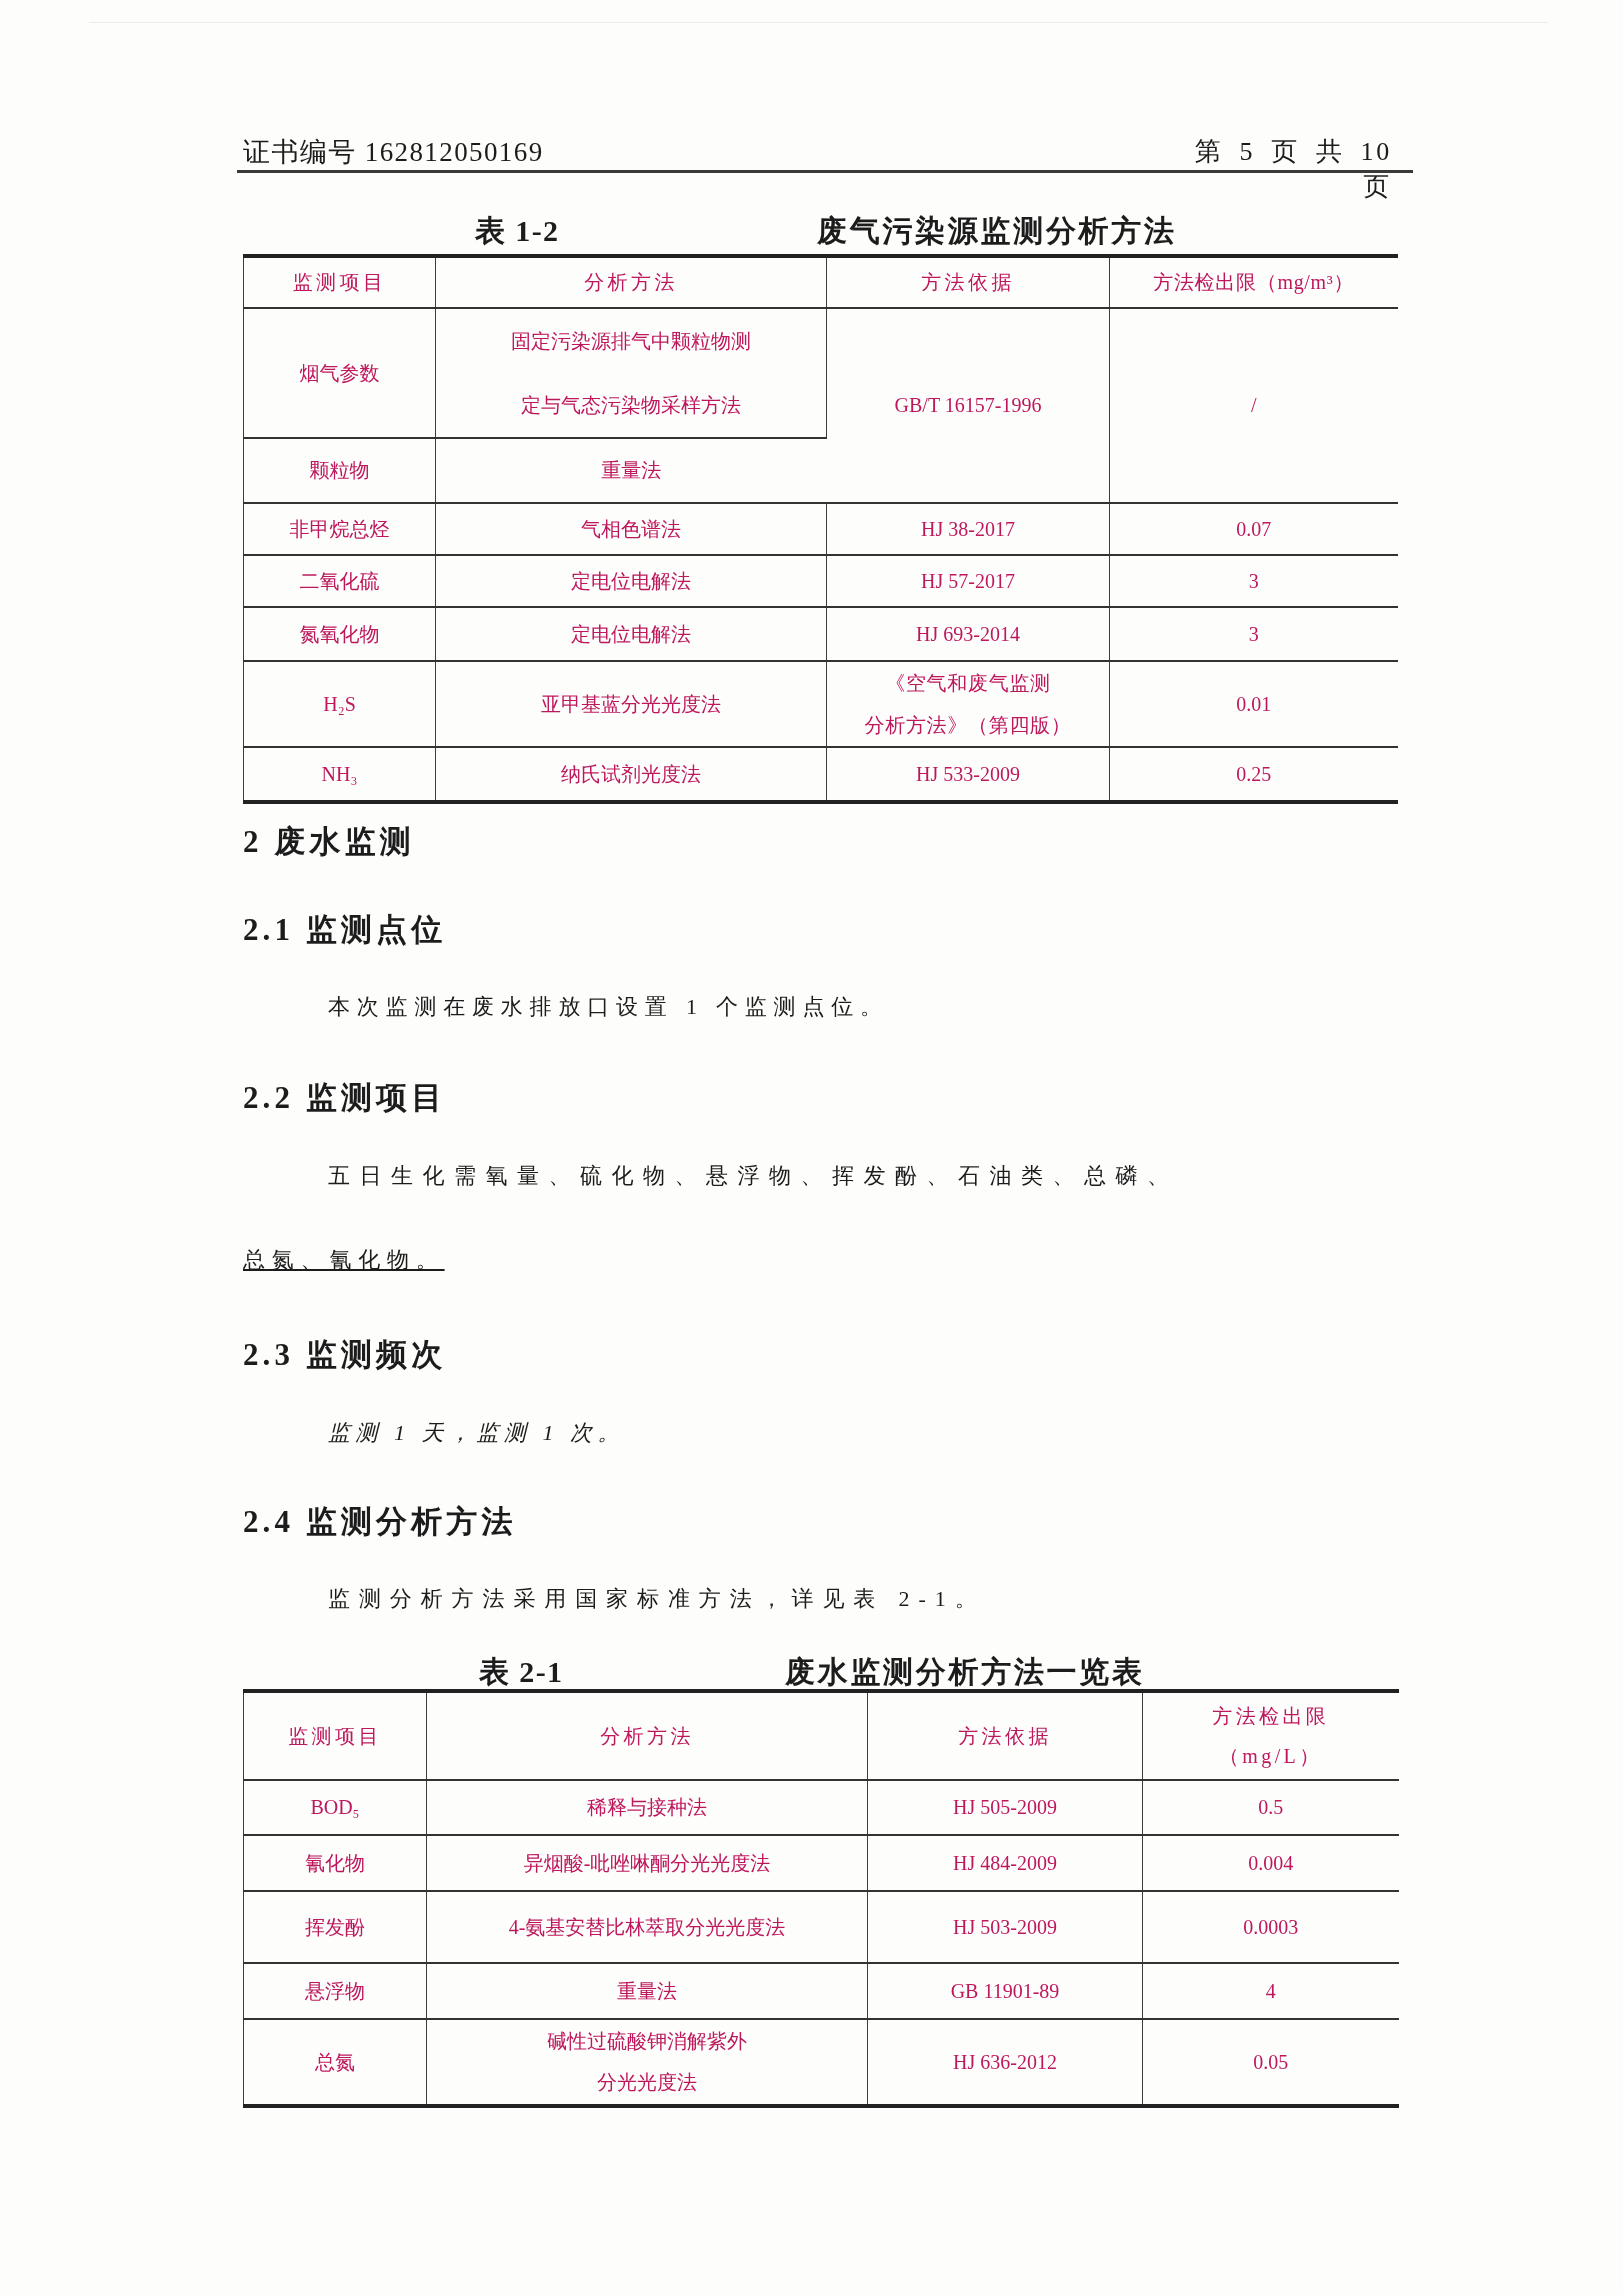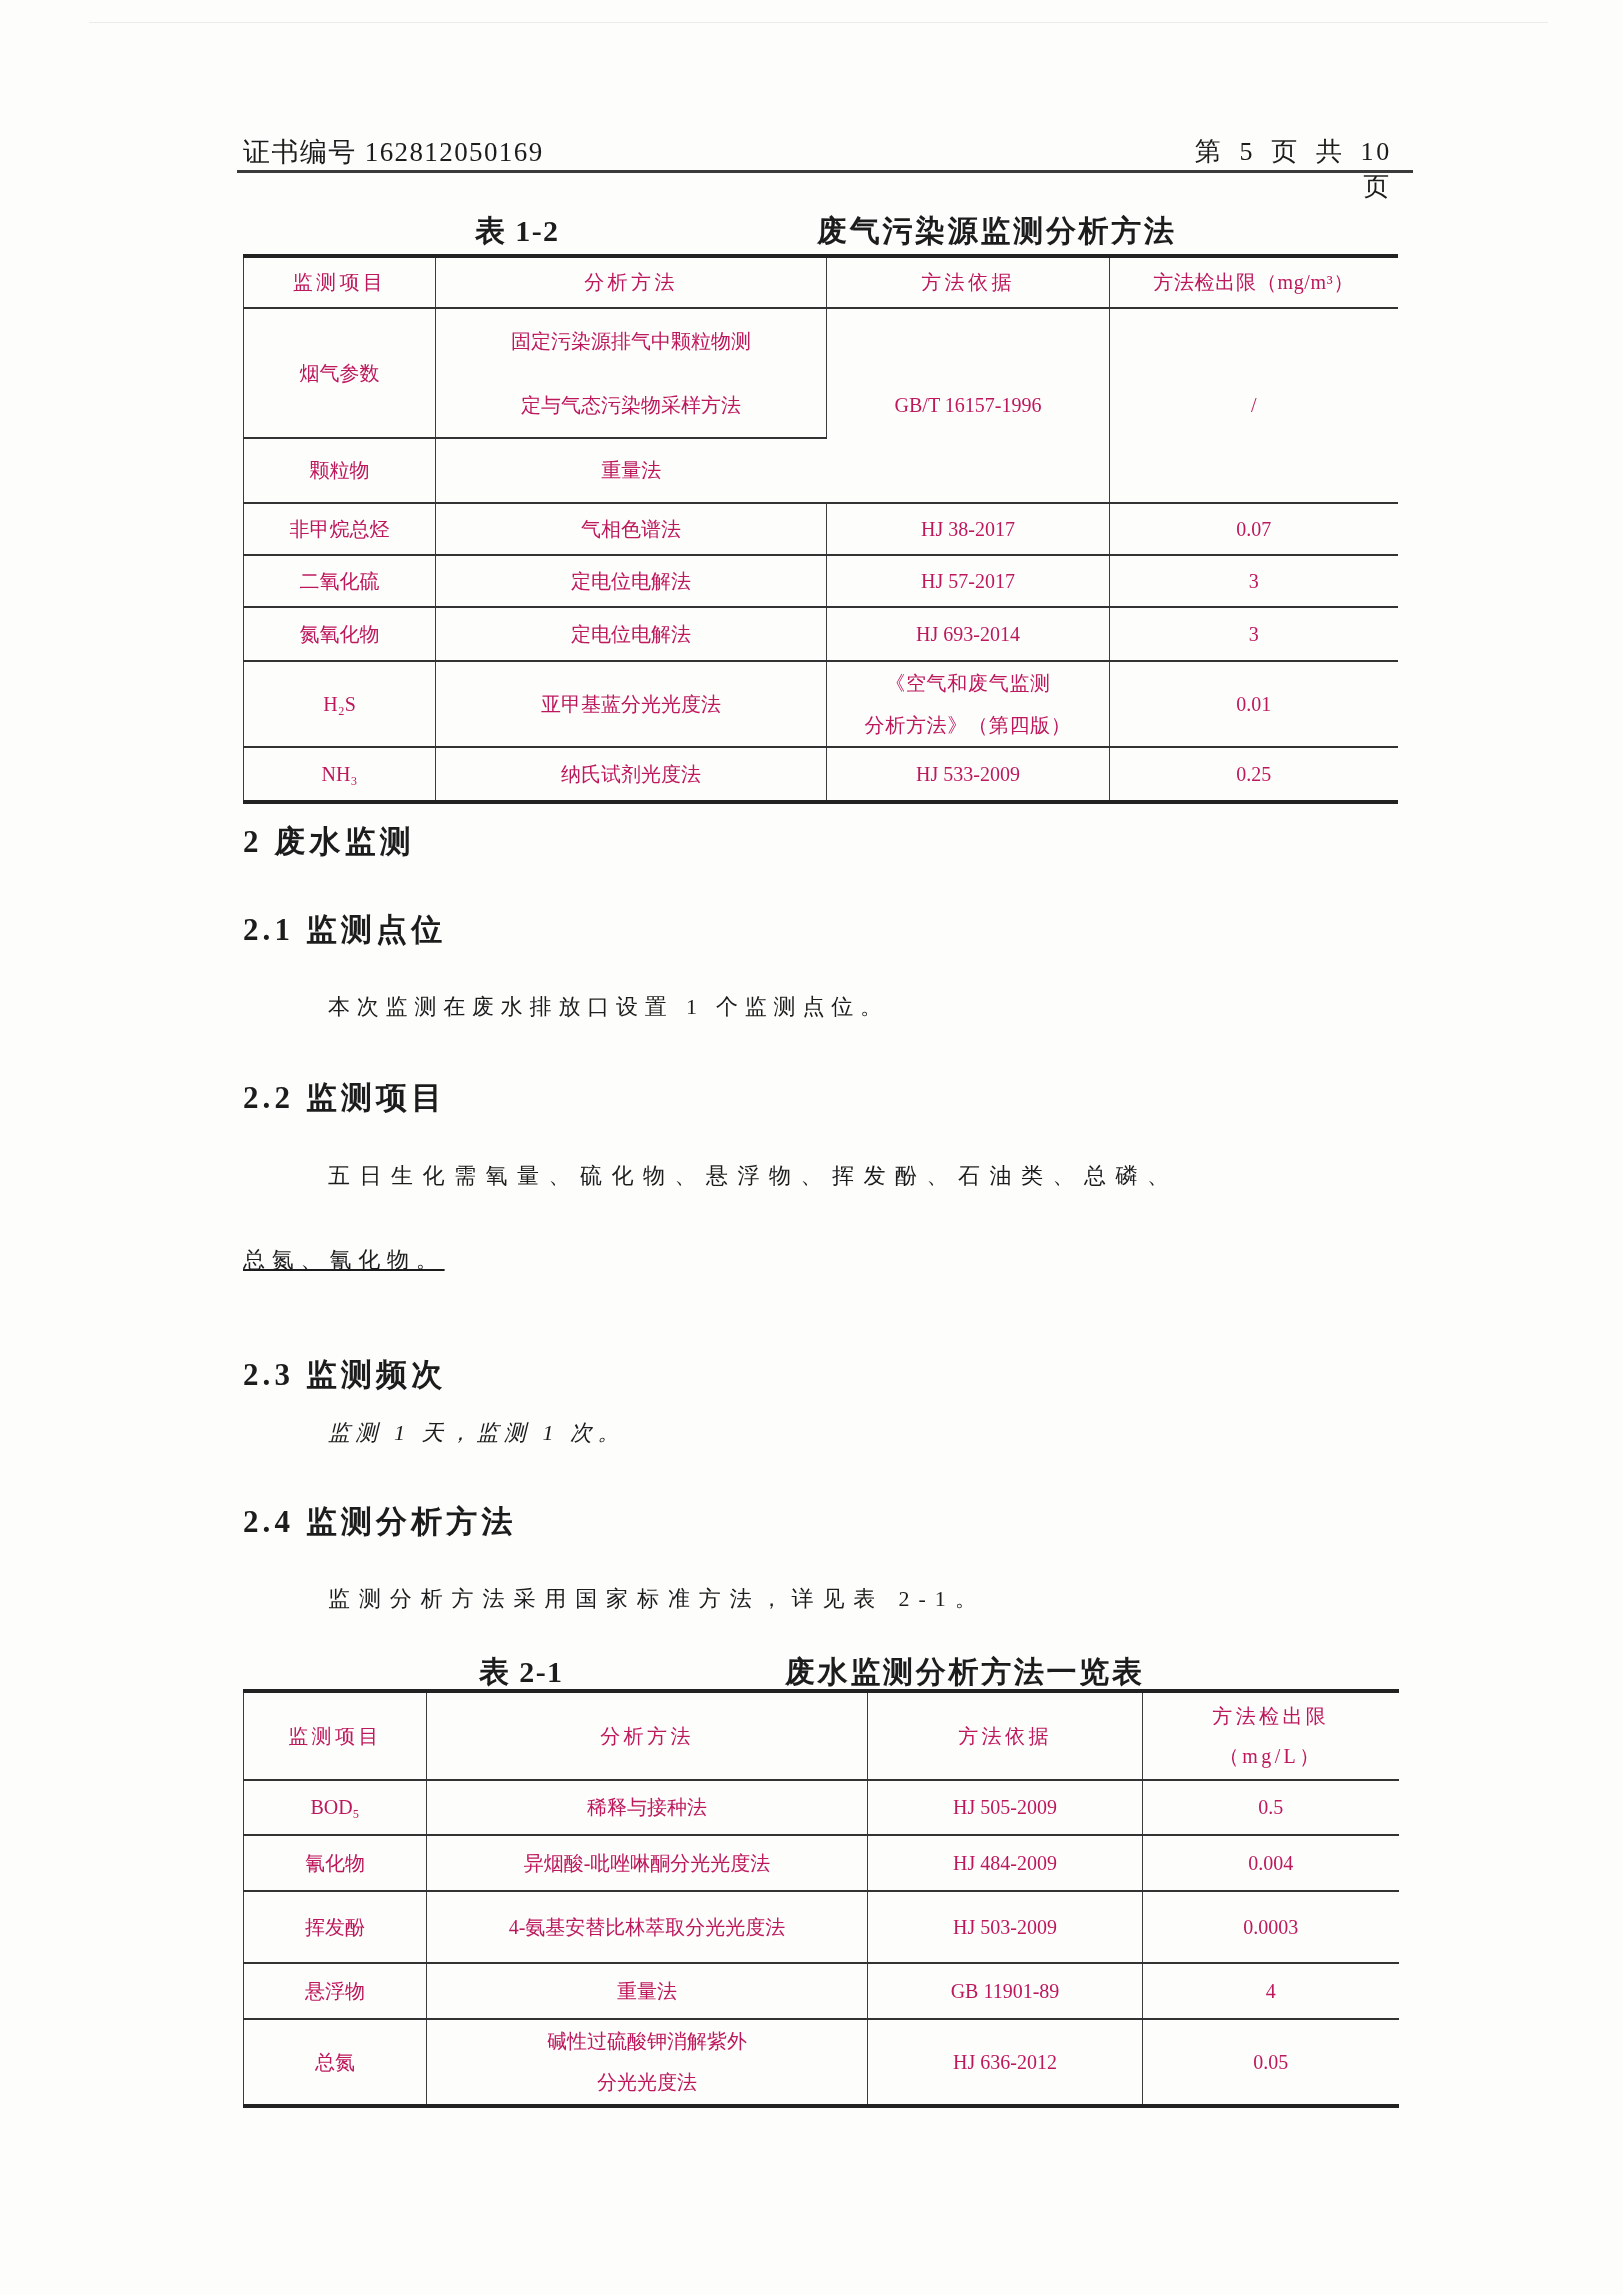--- a/index.html
+++ b/index.html
@@ -43,21 +43,21 @@
 
   .sec-h{position:absolute;left:243px;font-size:31px;font-weight:bold;letter-spacing:4.1px;line-height:1.15;}
   .para{position:absolute;left:243px;width:1159px;font-size:22px;line-height:1.2;}
   .ind{padding-left:85px;}
   .h-s2{top:824px;}
   .h-s21{top:912px;}
   .p-s21{top:994px;letter-spacing:6.8px;}
   .h-s22{top:1080px;}
   .p-s22a{top:1163px;letter-spacing:9.5px;}
   .p-s22b{top:1247px;letter-spacing:6.8px;text-decoration:underline;}
-  .h-s23{top:1337px;margin-top:20px;}
+  .h-s23{top:1337px;}
   .p-s23{top:1420px;letter-spacing:5.5px;font-style:italic;}
   .h-s24{top:1504px;}
   .p-s24{top:1586px;letter-spacing:8.9px;}
 </style>
 </head>
 <body>
 
 <div class="page">
 
   <div class="artifact-line"></div>

